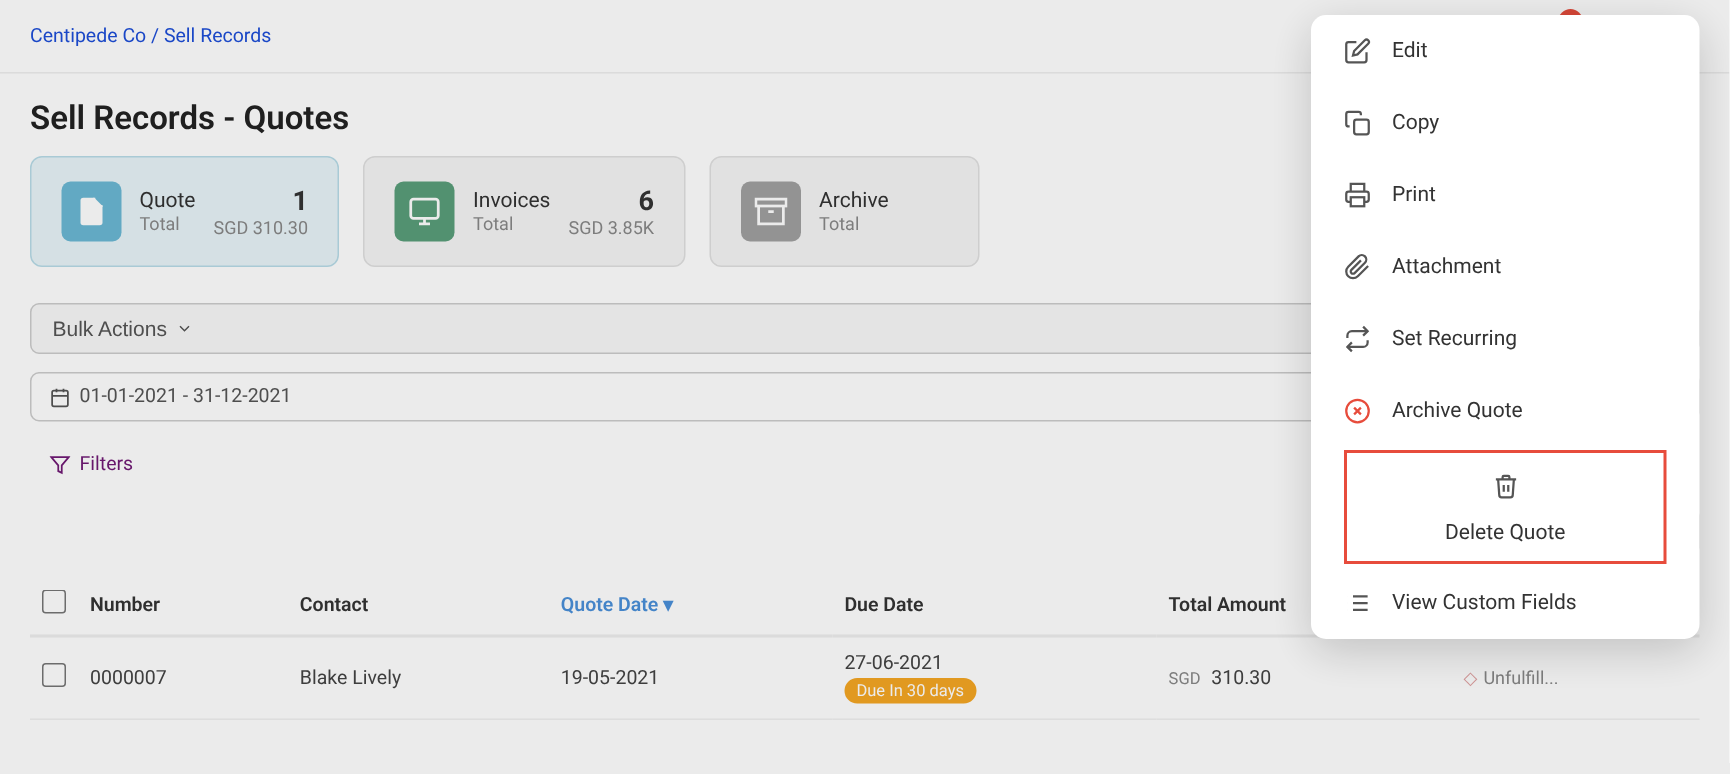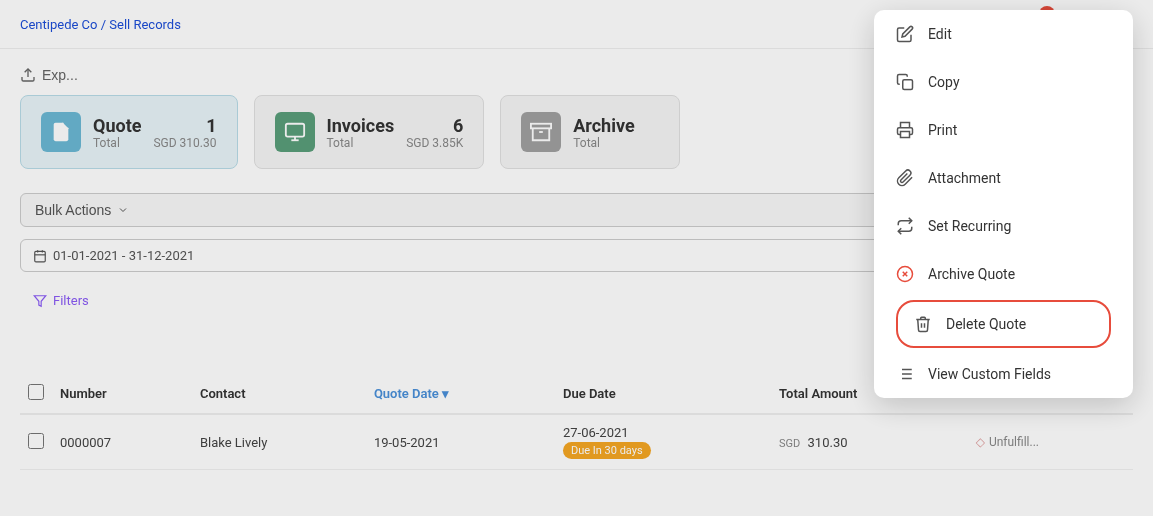--- a/index.html
+++ b/index.html
@@ -34,21 +34,21 @@
       display: flex; align-items: center; gap: 12px;
       padding: 16px 20px; border-radius: 8px; min-width: 180px; flex: 0 0 auto;
       border: 1px solid #e0e0e0;
     }
     .card.active { background: #e8f4f8; border-color: #b8dce8; }
     .card.inactive { background: #f5f5f5; border-color: #e0e0e0; }
     .card-icon { width: 40px; height: 40px; display: flex; align-items: center; justify-content: center; background: #6bb8d4; border-radius: 6px; color: white; font-size: 18px; flex-shrink: 0; }
     .card-icon.invoice { background: #5a9e7a; }
     .card-icon.archive { background: #a0a0a0; }
     .card-info { display: flex; flex-direction: column; }
-    .card-name { font-weight: 700; font-size: 18px; color: #333; }
+    .card-name { font-weight: 400; font-size: 14px; color: #333; }
     .card-label { font-size: 12px; color: #888; }
     .card-count { font-size: 18px; font-weight: 700; color: #333; text-align: right; }
     .card-amount { font-size: 12px; color: #888; text-align: right; }
     .card-right { margin-left: auto; text-align: right; }
 
     
     .toolbar {
       display: flex; gap: 12px;
       padding: 8px 20px 12px;
       flex-direction: column;
@@ -59,21 +59,21 @@
       background: #f8f8f8; color: #555; cursor: pointer; font-size: 14px;
     }
     .date-filter {
       display: flex; align-items: center; gap: 6px;
       padding: 8px 12px; border: 1px solid #ccc; border-radius: 6px;
       background: #fff; color: #555; cursor: pointer; font-size: 13px;
     }
     .filter-btn {
       display: flex; align-items: center; gap: 6px;
       padding: 8px 12px; border: 1px solid transparent;
-      background: none; color: #8b5cf6; cursor: pointer; font-size: 13px;
+      background: none; color: #701a75; cursor: pointer; font-size: 13px;
     }
     .search-box {
       display: flex; align-items: center; gap: 6px;
       margin-left: auto; padding: 8px 12px;
       border: 1px solid #ccc; border-radius: 6px;
       background: #fff; color: #999; font-size: 13px;
       min-width: 200px;
     }
 
     
@@ -98,22 +98,23 @@
       background: white; border-radius: 10px;
       box-shadow: 0 8px 30px rgba(0,0,0,0.18);
       width: 259px; z-index: 100;
       overflow: hidden;
     }
     .menu-item {
       display: flex; align-items: center; gap: 12px;
       padding: 13px 20px; cursor: pointer; color: #333; font-size: 14px;
     }
     .menu-item.highlighted {
-      border: 2px solid #e74c3c; border-radius: 18px; margin: 2px 22px;
+      border: 2px solid #e74c3c; border-radius: 0; margin: 2px 22px;
       padding: 11px 14px;
+      flex-direction: column;
     }
     .menu-icon { width: 22px; height: 22px; display: flex; align-items: center; justify-content: center; color: #555; flex-shrink: 0; }
     .menu-icon svg { width: 18px; height: 18px; }
 
     
     .overlay { position: fixed; top: 0; left: 0; right: 0; bottom: 0; background: rgba(0,0,0,0.08); z-index: 50; }
   </style>
 </head>
 <body>
 
@@ -145,20 +146,21 @@
           <path d="M17 21v-2a4 4 0 0 0-4-4H5a4 4 0 0 0-4 4v2"></path>
           <circle cx="9" cy="7" r="4"></circle>
           <path d="M23 21v-2a4 4 0 0 0-3-3.87"></path>
           <path d="M16 3.13a4 4 0 0 1 0 7.75"></path>
         </svg>
     </div>
   </div>
 </div>
 
 <div class="page-header">
+  <h1 class="page-title">Sell Records - Quotes</h1>
   <button class="export-btn">
     <svg width="16" height="16" viewBox="0 0 24 24" fill="none" stroke="currentColor" stroke-width="2">
         <path d="M21 15v4a2 2 0 0 1-2 2H5a2 2 0 0 1-2-2v-4"></path>
         <polyline points="17 8 12 3 7 8"></polyline>
         <line x1="12" y1="3" x2="12" y2="15"></line>
       </svg>
     <span>Exp...</span>
   </button>
 </div>
 

